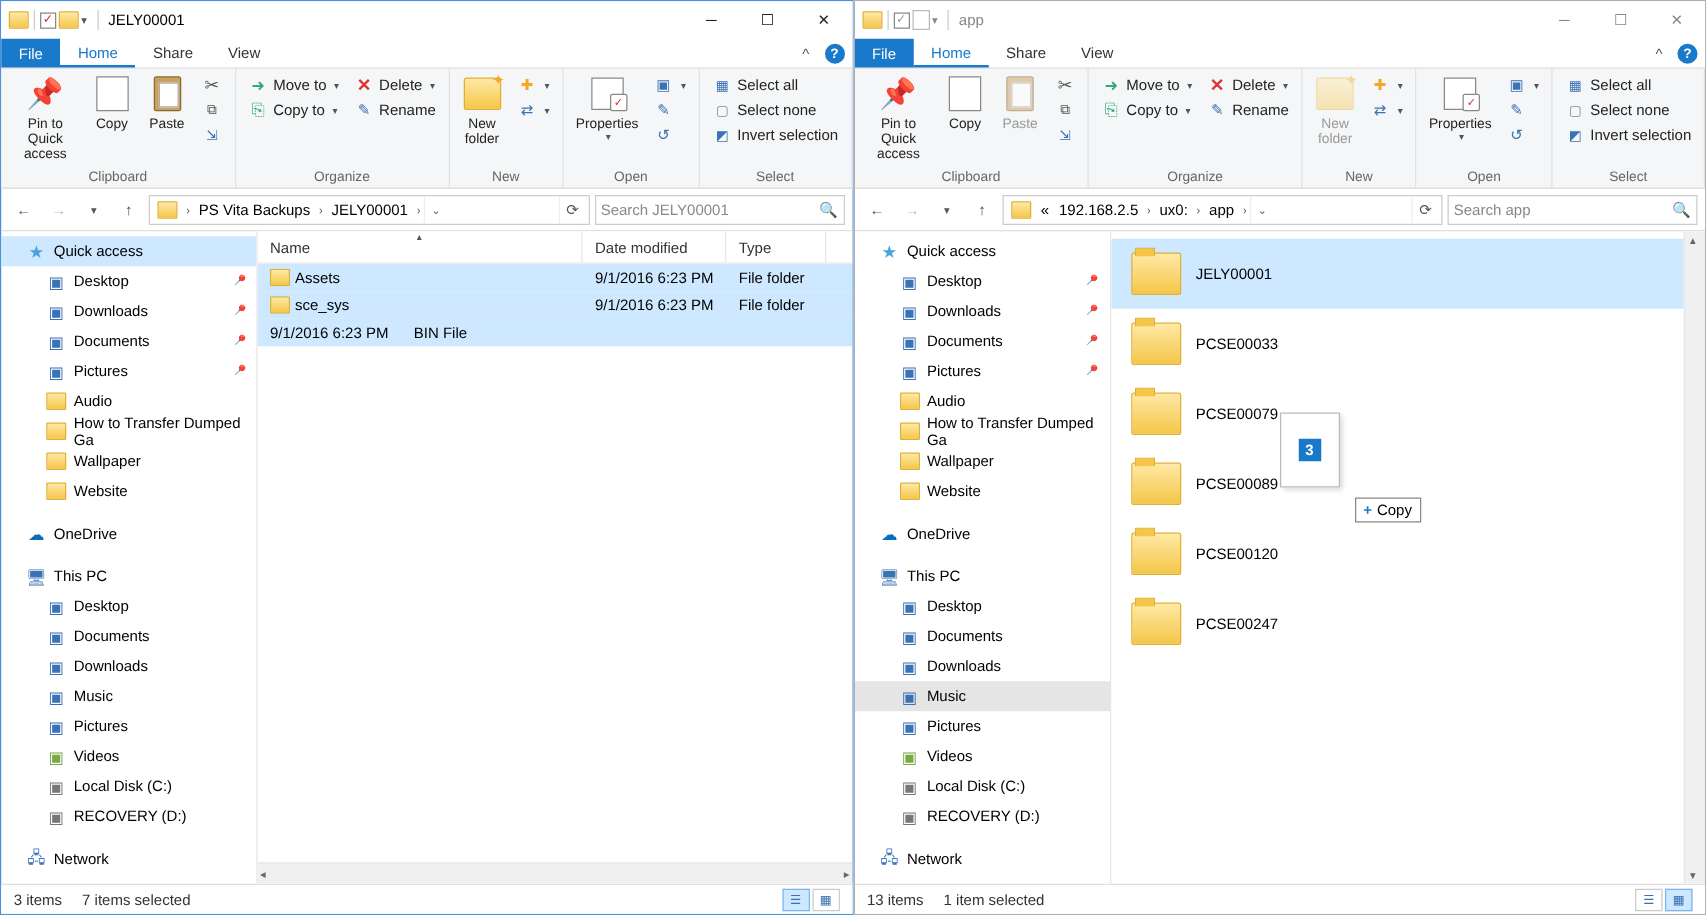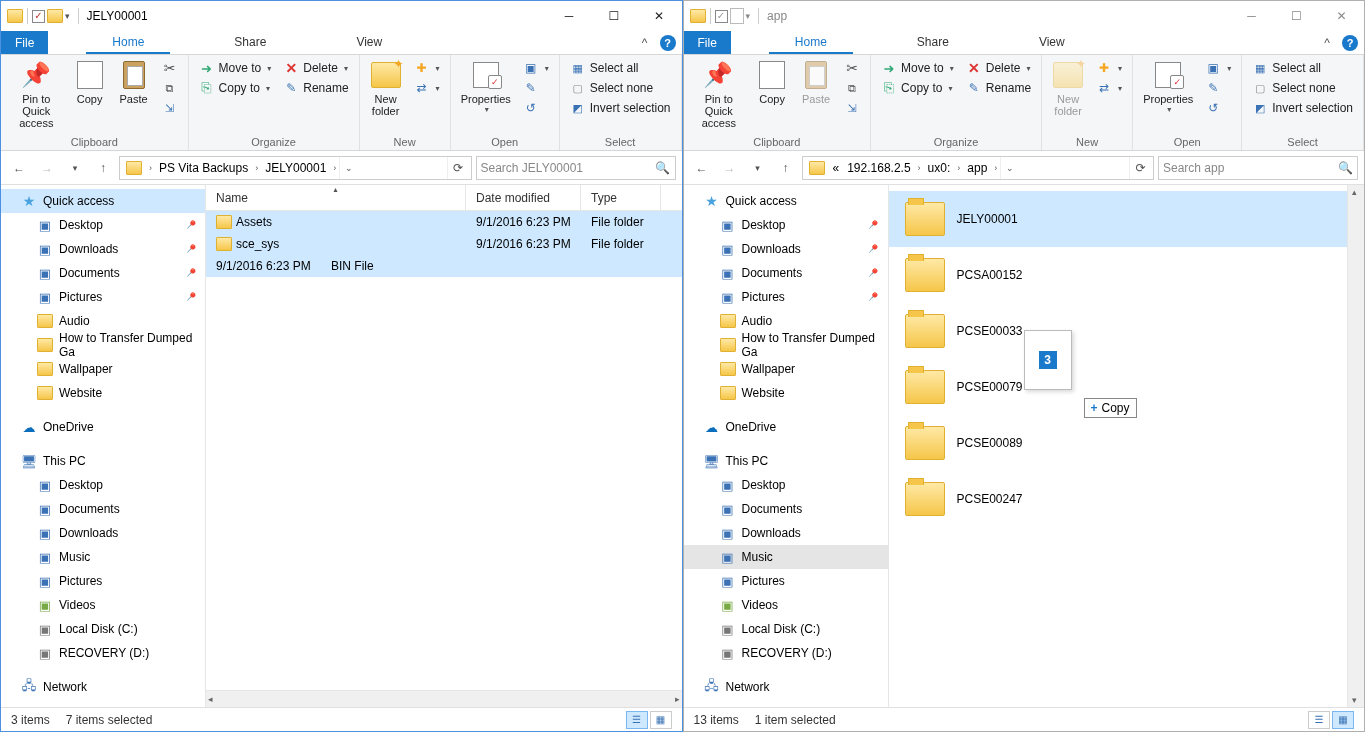--- a/index.html
+++ b/index.html
@@ -10,21 +10,21 @@
 .titlebar .qat { display: flex; align-items: center; gap: 2px; padding: 0 6px; }
 .folder-icon-sm { width: 16px; height: 14px; background: linear-gradient(#ffe9a6,#f5c649); border-radius: 1px; border: 1px solid #e0b030; }
 .file-icon-sm { width: 14px; height: 16px; background: #fff; border: 1px solid #bbb; }
 .chkbox { width: 13px; height: 13px; border: 1px solid #888; display: inline-flex; align-items: center; justify-content: center; color: #b33; font-size: 10px; line-height: 1; }
 .titlebar .sep { width: 1px; height: 16px; background: #ccc; margin: 0 2px; }
 .titlebar .title { margin-left: 6px; color: #000; }
 .titlebar .spacer { flex: 1; }
 .winbtn { width: 45px; height: 30px; display: flex; align-items: center; justify-content: center; color: #222; }
 .ribbon-tabs { height: 24px; display: flex; align-items: stretch; background: #fff; border-bottom: 1px solid #d7d7d7; }
 .file-tab { background: #1979ca; color: #fff; padding: 4px 14px; display: flex; align-items: center; }
-.rtab { padding: 4px 26px; display: flex; align-items: center; color: #333; border-bottom: 2px solid transparent; margin-left: 38px; }
+.rtab { padding: 4px 14px; display: flex; align-items: center; color: #333; border-bottom: 2px solid transparent; }
 .rtab.active { border-bottom-color: #1979ca; color: #1979ca; }
 .ribbon-tabs .spacer { flex: 1; }
 .ribbon-collapse { padding: 0 6px; display: flex; align-items: center; color: #555; gap: 4px; }
 .help-circle { width: 16px; height: 16px; border-radius: 50%; background: #1979ca; color: #fff; font-size: 11px; display: flex; align-items: center; justify-content: center; font-weight: bold; }
 .ribbon { height: 96px; background: #f5f6f7; border-bottom: 1px solid #d7d7d7; display: flex; }
 .rgroup { border-right: 1px solid #e1e1e1; padding: 2px 6px 0; display: flex; flex-direction: column; }
 .rgroup .controls { flex: 1; display: flex; align-items: flex-start; gap: 4px; }
 .rgroup .label { text-align: center; font-size: 11px; color: #666; padding: 1px 0 2px; }
 .big-btn { display: flex; flex-direction: column; align-items: center; justify-content: flex-start; padding: 2px 4px; min-width: 40px; color: #222; }
 .big-btn.disabled { color: #9a9a9a; }
@@ -714,33 +714,33 @@
         </div>
       </div>
     <div class="content" style="flex-direction:row">
       <div class="large-icons" id="right-folders">
           <div class="lg-item sel">
             <span class="lg-folder"></span>
             <span>JELY00001</span>
           </div>
           <div class="lg-item">
             <span class="lg-folder"></span>
-            <span>PCSA00152</span>
-          </div>
-          <div class="lg-item">
-            <span class="lg-folder"></span>
             <span>PCSE00033</span>
           </div>
           <div class="lg-item">
             <span class="lg-folder"></span>
             <span>PCSE00079</span>
           </div>
           <div class="lg-item">
             <span class="lg-folder"></span>
             <span>PCSE00089</span>
+          </div>
+          <div class="lg-item">
+            <span class="lg-folder"></span>
+            <span>PCSE00120</span>
           </div>
           <div class="lg-item">
             <span class="lg-folder"></span>
             <span>PCSE00247</span>
           </div>
         </div>
       <div class="vscroll"></div>
     </div>
 
     <div class="drag-overlay">

